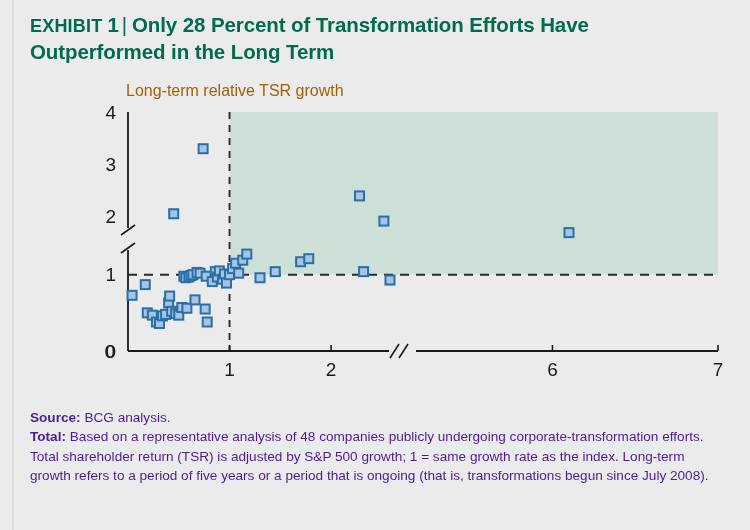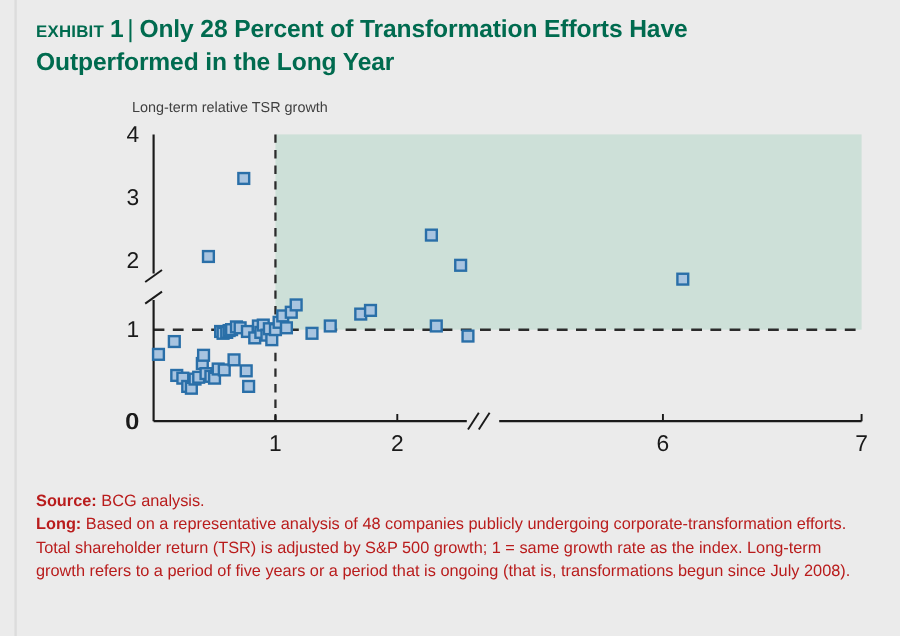--- a/index.html
+++ b/index.html
@@ -29,73 +29,74 @@
   .title-line {
     color: #006b4f;
     font-weight: bold;
     font-size: 20.5px;
     line-height: 26px;
     letter-spacing: -0.1px;
   }
   .exhibit-label {
     font-variant: small-caps;
     text-transform: uppercase;
-    font-size: 14px;
+    font-size: 18px;
     letter-spacing: 0.2px;
   }
   .exhibit-num { font-size: 20.5px; }
   .title-pipe {
     font-weight: normal;
     padding: 0 5px 0 3px;
     color: #006b4f;
   }
   
   #chart {
     position: absolute;
     left: 0; top: 78px;
     width: 750px; height: 320px;
   }
   .axis-title {
     position: absolute;
-    font-size: 12px;
-    color: #404040;
+    font-size: 16px;
+    color: #a16207;
     white-space: nowrap;
+    margin-left: 16px;
   }
   #ytitle { left: 110px; top: 4px; }
   #xtitle { left: 436px; top: 297px; }
   svg#plot {
     position: absolute;
     left: 0; top: 0;
     width: 750px; height: 320px;
   }
   
   .foot {
     position: absolute;
     left: 30px;
     width: 690px;
     font-size: 13.6px;
     line-height: 19.5px;
-    color: #b91c1c;
+    color: #4c1d95;
   }
   #foot-source { top: 408px; }
   #foot-note  { top: 427px; }
   .foot b { font-weight: bold; }
 </style>
 </head>
 <body>
 
 <div id="page">
 
   <div class="left-rule"></div>
 
   <div class="title-block">
     <div class="title-line">
       <span class="exhibit-label">Exhibit</span><span class="exhibit-num" style="margin-left:5px">1</span><span class="title-pipe">|</span><span>Only 28 Percent of Transformation Efforts Have</span>
     </div>
-    <div class="title-line">Outperformed in the Long Year</div>
+    <div class="title-line">Outperformed in the Long Term</div>
   </div>
 
   <div id="chart">
 
     <div class="axis-title" id="ytitle">Long-term relative TSR growth</div>
 
     <svg id="plot" viewBox="0 0 750 320">
         <rect x="229.53846153846155" y="34" width="488.46153846153845" height="162.7037037037037" fill="#cde0d8"></rect>
         <line x1="128" y1="196.7037037037037" x2="718" y2="196.7037037037037" stroke="#2b2b2b" stroke-width="2.1" stroke-dasharray="9 7"></line>
         <line x1="229.53846153846155" y1="34" x2="229.53846153846155" y2="273" stroke="#2b2b2b" stroke-width="1.9" stroke-dasharray="7 6"></line>
@@ -174,16 +175,16 @@
           <rect x="564.5" y="150.12222222222223" width="9" height="9" fill="#a8c4e0" stroke="#2a6fa8" stroke-width="2"></rect>
         </g>
       </svg>
 
   </div>
 
   <div class="foot" id="foot-source">
     <b>Source:</b><span> BCG analysis.</span>
   </div>
   <div class="foot" id="foot-note">
-    <b>Long:</b><span> Based on a representative analysis of 48 companies publicly undergoing corporate-transformation efforts. Total shareholder return (TSR) is adjusted by S&amp;P 500 growth; 1 = same growth rate as the index. Long-term growth refers to a period of five years or a period that is ongoing (that is, transformations begun since July 2008).</span>
+    <b>Total:</b><span> Based on a representative analysis of 48 companies publicly undergoing corporate-transformation efforts. Total shareholder return (TSR) is adjusted by S&amp;P 500 growth; 1 = same growth rate as the index. Long-term growth refers to a period of five years or a period that is ongoing (that is, transformations begun since July 2008).</span>
   </div>
 
 </div>
 
 </body></html>

